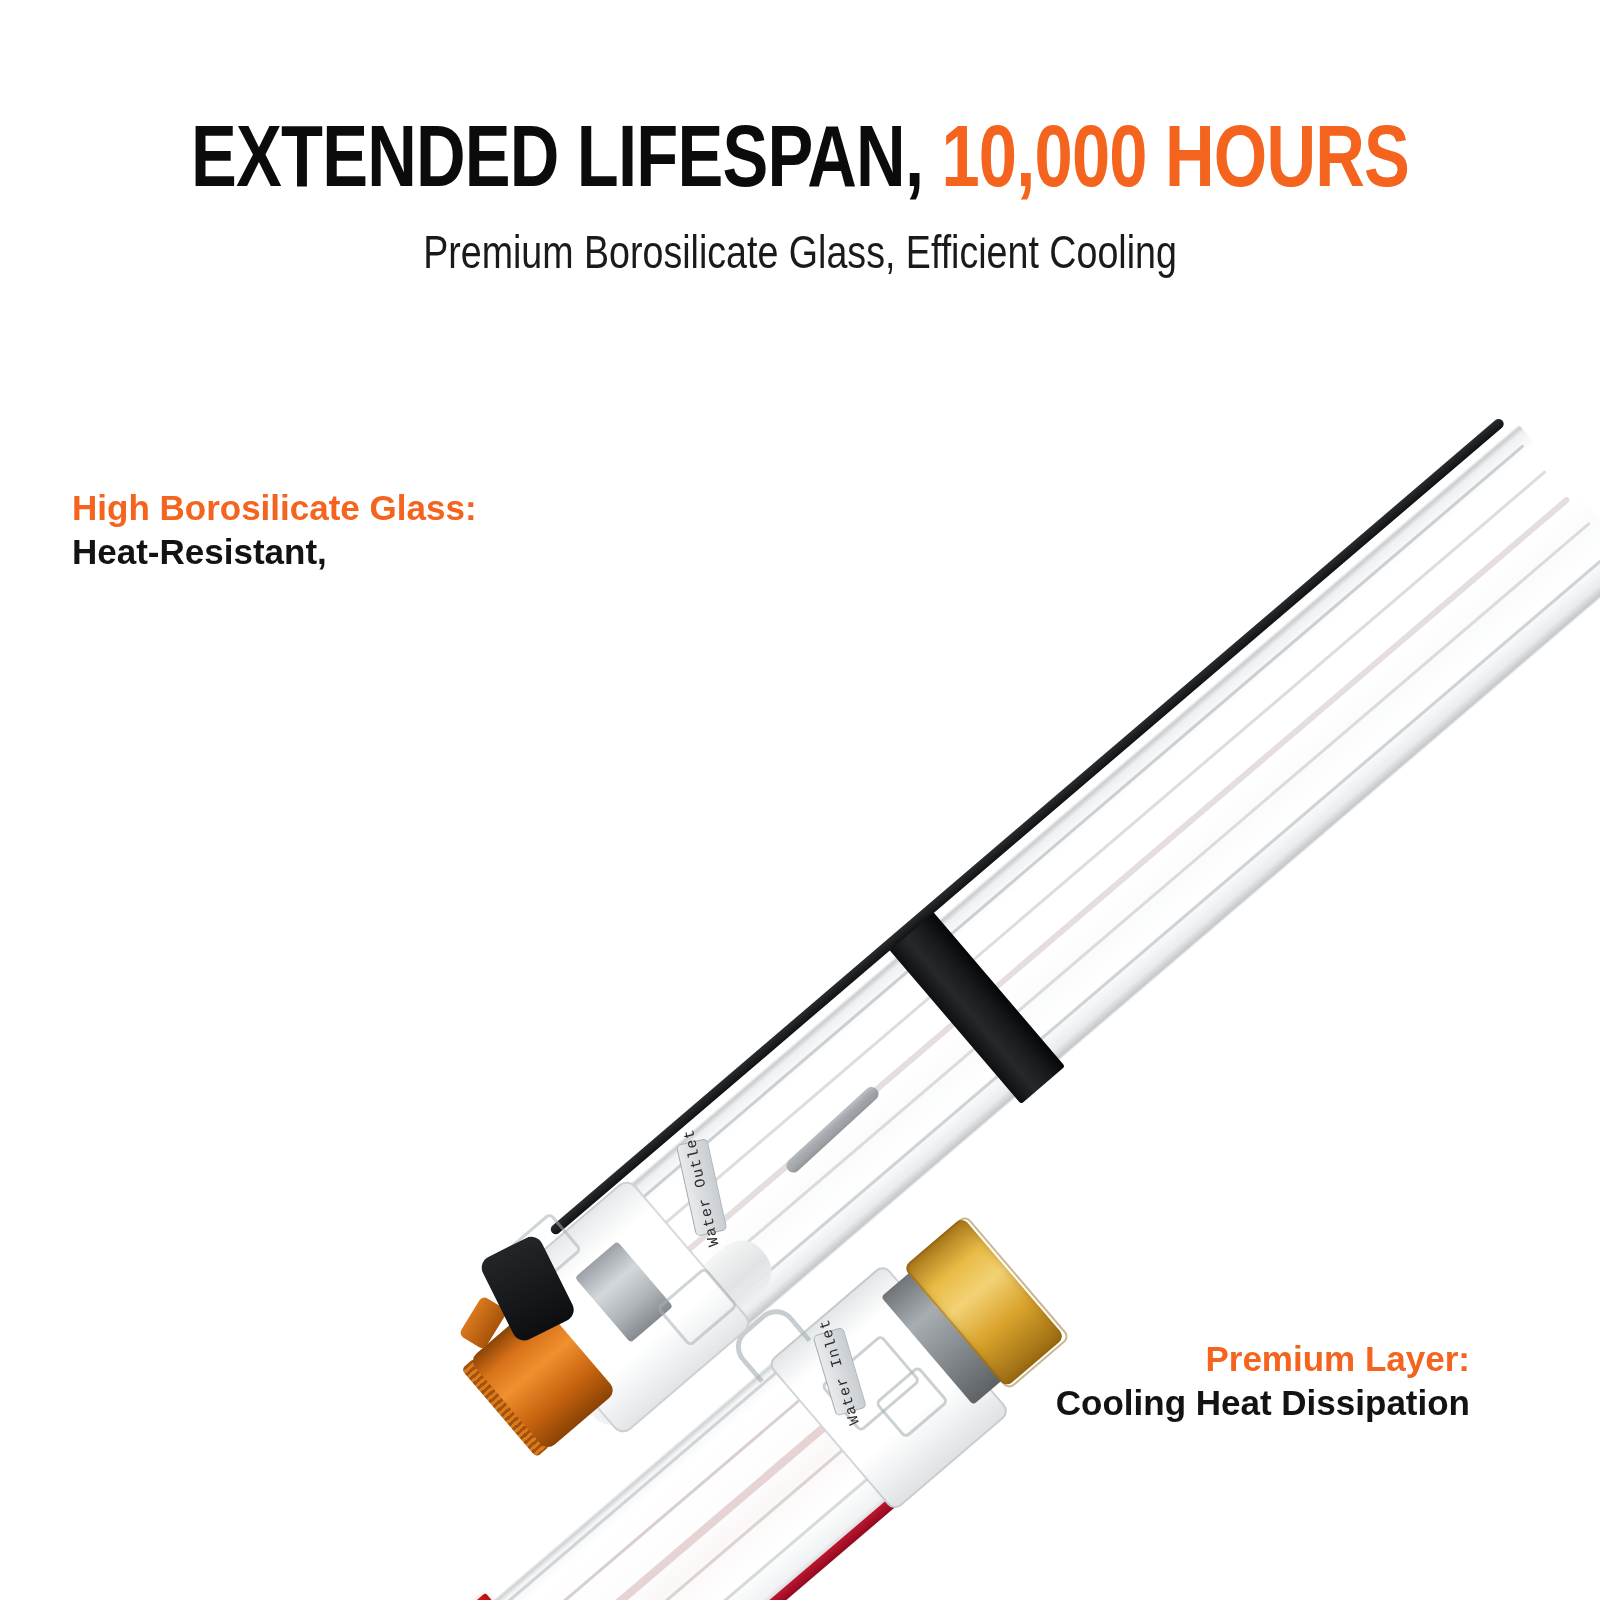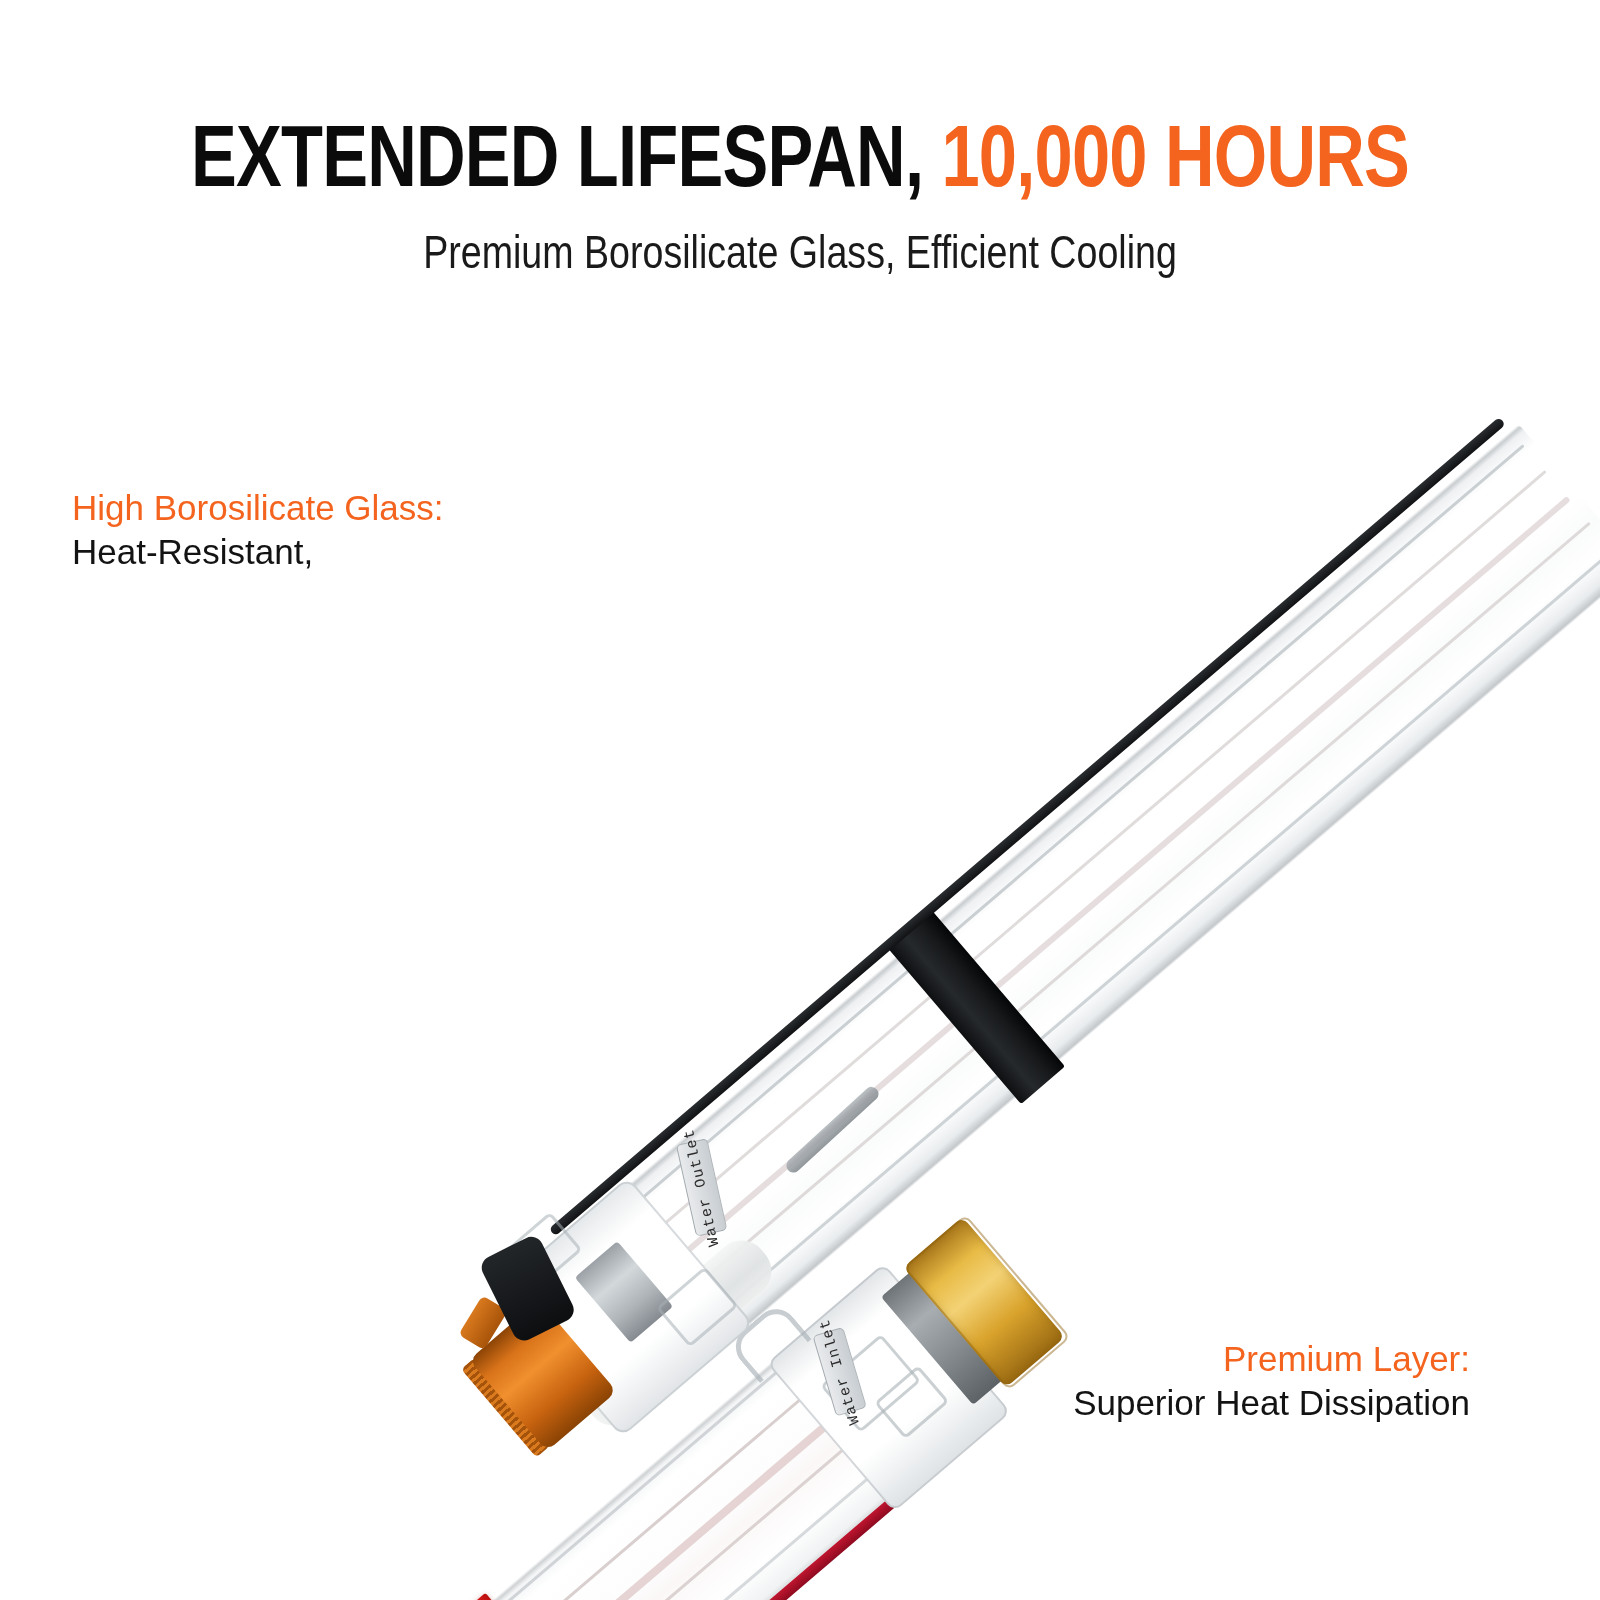--- a/index.html
+++ b/index.html
@@ -16,22 +16,22 @@
   #headline .hl-black{color:#0b0b0b;}
   #headline .hl-orange{color:#f4641e;}
 
   #subhead{
     position:absolute;left:0;top:228px;width:1600px;text-align:center;
     font-size:47px;line-height:1;color:#1a1a1a;font-weight:400;
     transform:scaleX(.80);transform-origin:50% 50%;white-space:nowrap;
   }
 
   .callout{position:absolute;}
-  .callout .co-title{font-weight:normal;color:#f4641e;font-size:35px;line-height:1.22;white-space:nowrap;}
-  .callout .co-line{color:#131313;font-size:35px;line-height:1.24;white-space:nowrap;}
+  .callout .co-title{font-weight:bold;color:#f4641e;font-size:35px;line-height:1.22;white-space:nowrap;}
+  .callout .co-line{color:#131313;font-size:35px;line-height:1.24;white-space:nowrap;font-weight:bold;}
   #callout-left{left:72px;top:487px;text-align:left;}
   #callout-right{right:130px;top:1338px;text-align:right;}
 
   
   #stage{position:absolute;left:0;top:0;width:1600px;height:1600px;}
 
   
   #tube1{position:absolute;left:-330px;top:1180px;width:1330px;height:220px;
          transform:rotate(-40.5deg);transform-origin:100% 50%;}
   #tube1 .outer{
@@ -177,14 +177,14 @@
 
 <div id="subhead">Premium Borosilicate Glass, Efficient Cooling</div>
 
 <div class="callout" id="callout-left">
   <div class="co-title">High Borosilicate Glass:</div>
   <div class="co-line">Heat-Resistant,</div>
 </div>
 
 <div class="callout" id="callout-right">
   <div class="co-title">Premium Layer:</div>
-  <div class="co-line">Superior Heat Dissipation</div>
+  <div class="co-line">Cooling Heat Dissipation</div>
 </div>
 
 </body></html>

